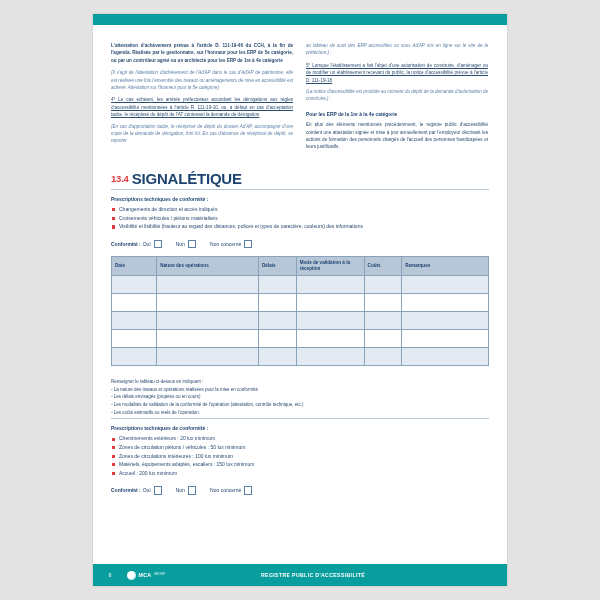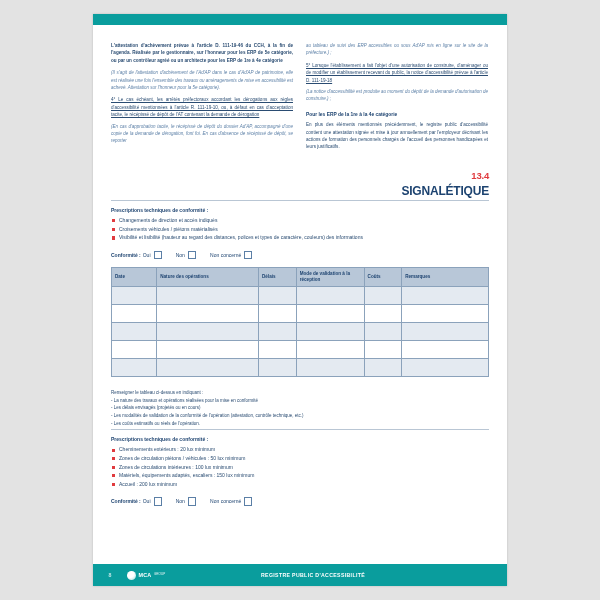--- a/index.html
+++ b/index.html
@@ -68,32 +68,31 @@
     margin: 8px 0 3px 0;
     font-size: 4.9px;
     line-height: 7.4px;
     color: #1d4370;
     font-weight: bold;
   }
   
   .section-head {
     margin-top: 14px;
     display: flex;
-    align-items: flex-end;
+    align-items: center;
     gap: 3px;
-    flex-direction: column;
   }
   .section-num {
     font-size: 9.5px;
     font-weight: bold;
     color: #e03a3e;
     letter-spacing: -0.2px;
   }
   .section-title {
-    font-size: 12px;
+    font-size: 15px;
     font-weight: bold;
     color: #1d4370;
     letter-spacing: -0.2px;
   }
   .rule {
     height: 0.8px;
     background: #b9c6d4;
     margin-top: 2px;
     margin-bottom: 6px;
     width: 100%;

